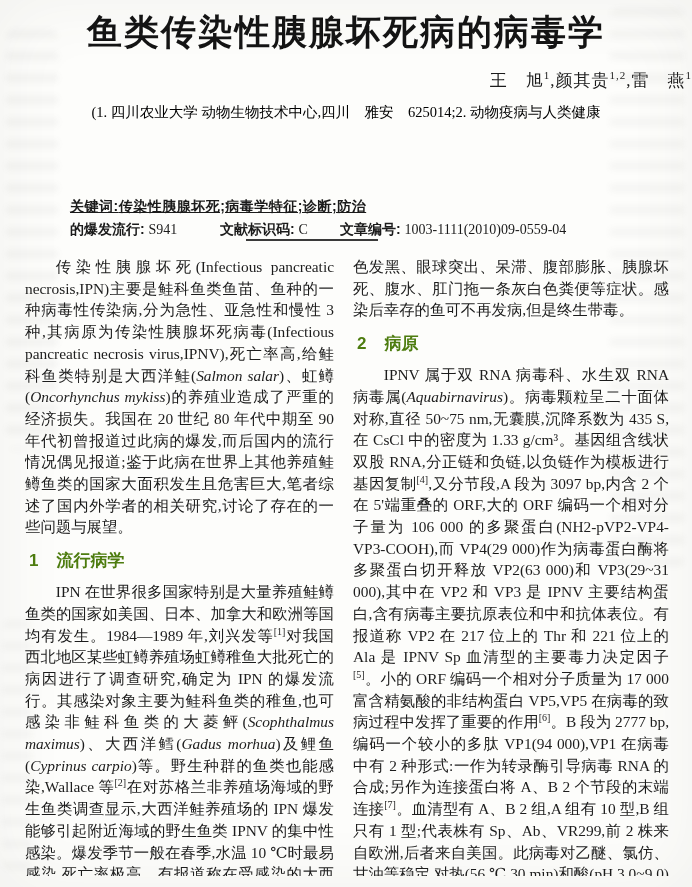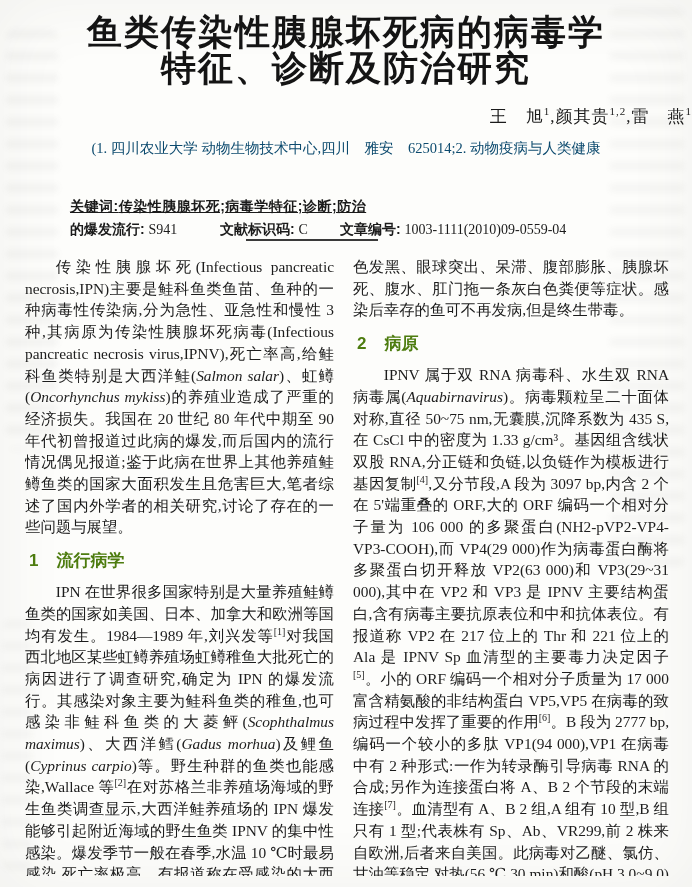--- a/index.html
+++ b/index.html
@@ -47,21 +47,21 @@
     text-align:right;
     font-size:17px;
     letter-spacing:1px;
     color:#1b1b1b;
   }
   .authors sup{font-size:11px;line-height:0;}
   .affil{
     text-align:center;
     font-size:14.5px;
     line-height:23px;
-    color:#0c4a6e;
+    color:#000000;
   }
   .affil-wrap{margin-top:9px;}
 
   .metas{
     position:absolute;
     left:0;top:196px;width:100%;
     font-family:"Liberation Sans","DejaVu Sans",sans-serif;
     font-size:14px;
     color:#1b1b1b;
   }
@@ -111,21 +111,20 @@
 <body>
 
 <div class="page">
 
   <div class="smudge sm-tl"></div>
   <div class="smudge sm-tr"></div>
   <div class="smudge sm-bl"></div>
 
   <h1 class="title">
     <span>鱼类传染性胰腺坏死病的病毒学</span><br>
-    <span>特征、诊断及防治研究</span>
   </h1>
 
   <div class="authors"><span>王　旭</span><sup>1</sup><span>,颜其贵</span><sup>1,2</sup><span>,雷　燕</span><sup>1</sup></div>
 
   <div class="affil affil-wrap">
     <div>(1. 四川农业大学 动物生物技术中心,四川　雅安　625014;2. 动物疫病与人类健康</div>
   </div>
 
   <div class="metas">
     <div class="kw-line">

